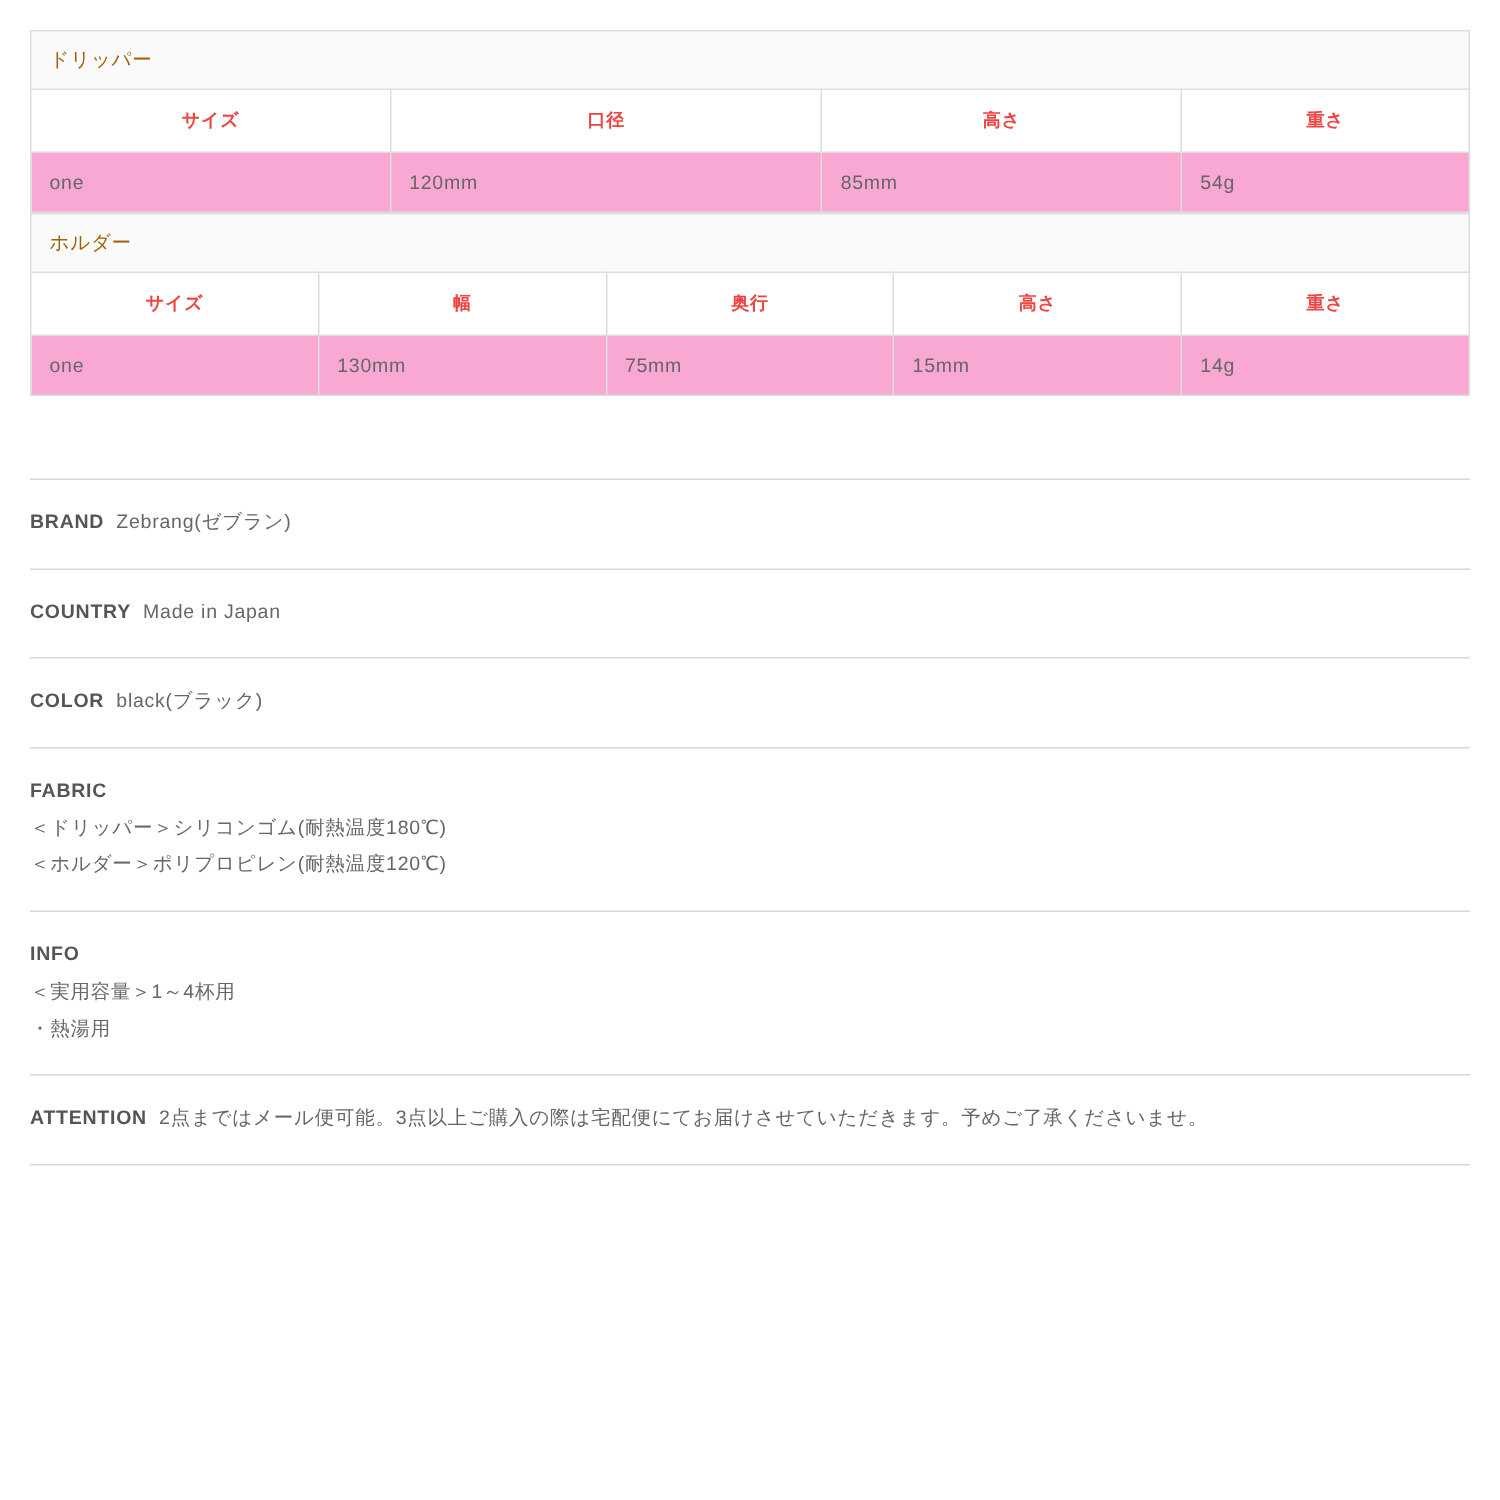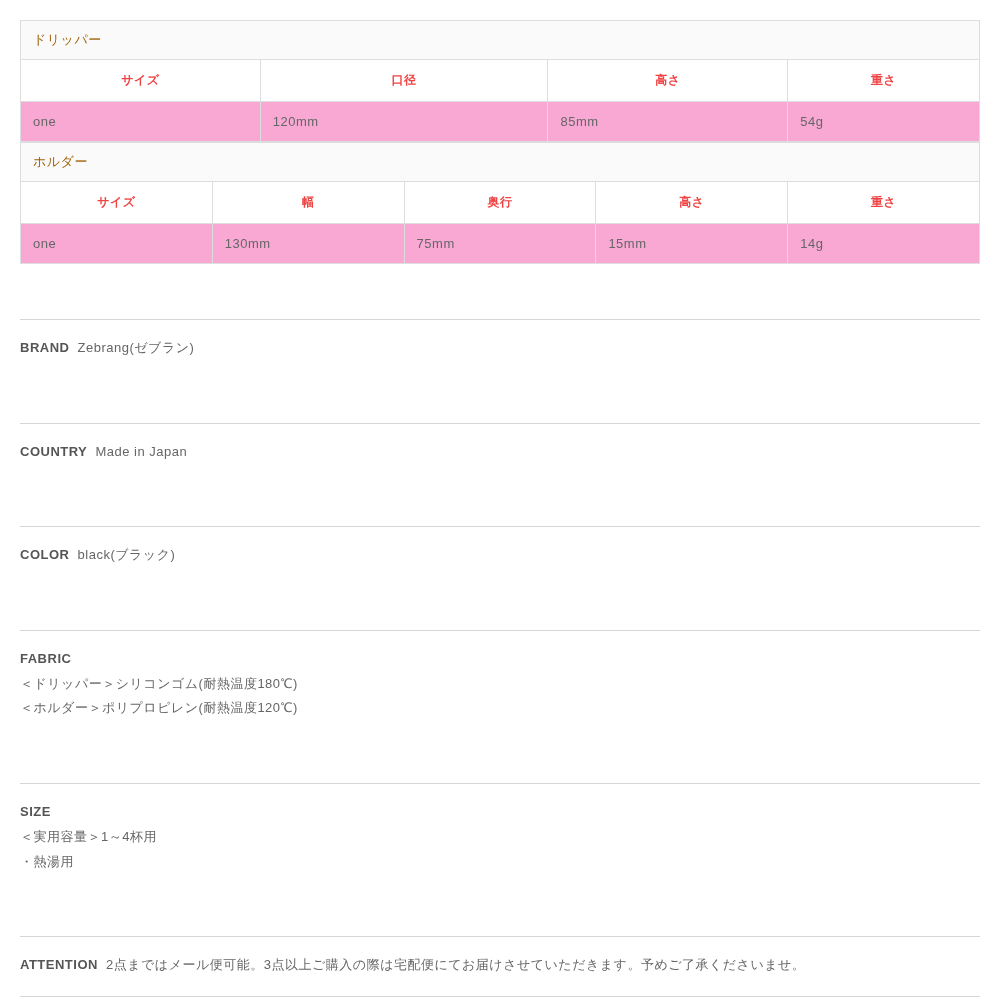--- a/index.html
+++ b/index.html
@@ -44,21 +44,20 @@
   .row td { background: #f9a8d4; }
   .info-list {
     margin-top: 55px;
   }
   .info-item {
     border-top: 1px solid #d7d7d7;
     padding: 16px 0 18px 0;
     line-height: 1.9;
     font-size: 13px;
     color: #666;
-    margin-top: 44px;
   }
   .info-item:last-child { border-bottom: 1px solid #d7d7d7; }
   .info-label {
     font-weight: bold;
     color: #555;
     margin-right: 4px;
   }
   .info-line { display: block; }
 </style>
 </head>
@@ -114,18 +113,18 @@
 
 <div class="info-item"><span class="info-label">BRAND</span><span> Zebrang(ゼブラン)</span></div>
     <div class="info-item"><span class="info-label">COUNTRY</span><span> Made in Japan</span></div>
     <div class="info-item"><span class="info-label">COLOR</span><span> black(ブラック)</span></div>
     <div class="info-item">
       <span class="info-label info-line">FABRIC</span>
       <span class="info-line">＜ドリッパー＞シリコンゴム(耐熱温度180℃)</span>
       <span class="info-line">＜ホルダー＞ポリプロピレン(耐熱温度120℃)</span>
     </div>
     <div class="info-item">
-      <span class="info-label info-line">SIZE</span>
+      <span class="info-label info-line">INFO</span>
       <span class="info-line">＜実用容量＞1～4杯用</span>
       <span class="info-line">・熱湯用</span>
     </div>
     <div class="info-item"><span class="info-label">ATTENTION</span><span> 2点まではメール便可能。3点以上ご購入の際は宅配便にてお届けさせていただきます。予めご了承くださいませ。</span></div>
   </div>
 
 </body></html>

